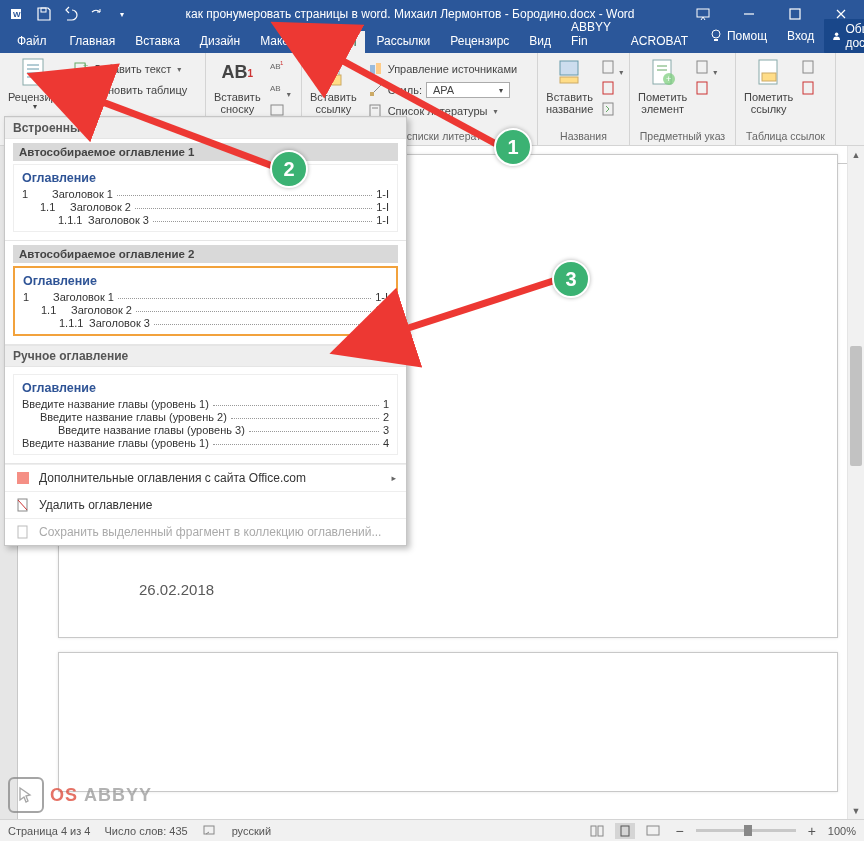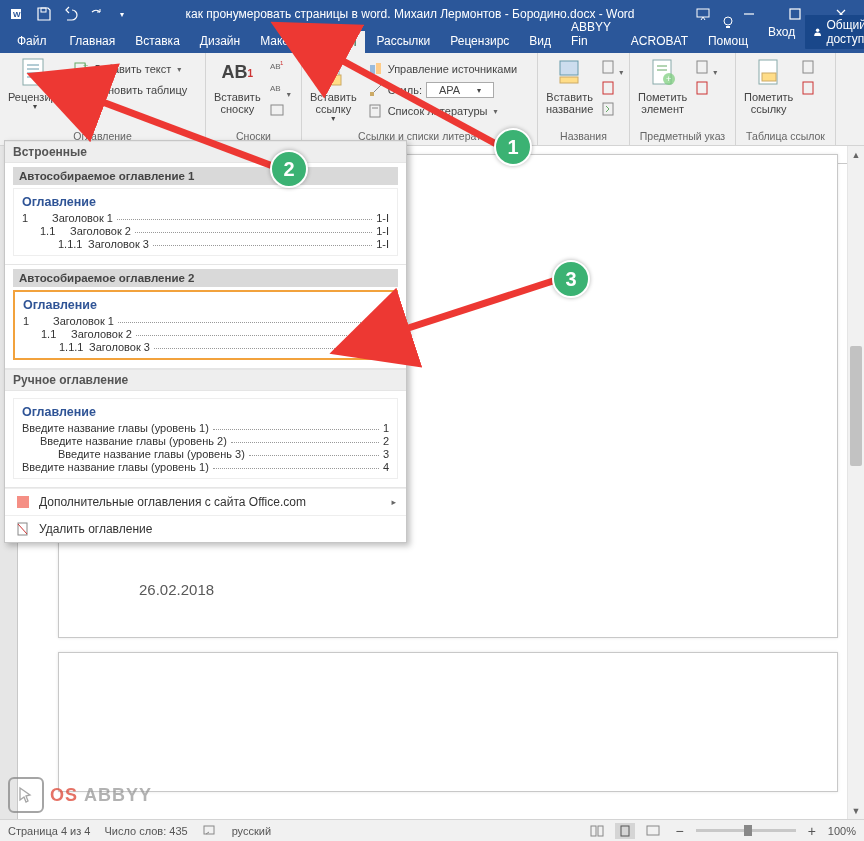--- a/index.html
+++ b/index.html
@@ -21,21 +21,21 @@
 
 .ribbon { background: #f1f1f1; border-bottom: 1px solid #d4d4d4; height: 93px; display: flex; font-size: 11px; color: #444; }
 .ribbon-group { border-right: 1px solid #d4d4d4; display: flex; flex-direction: column; padding: 2px 4px; }
 .ribbon-group-body { flex: 1; display: flex; align-items: flex-start; gap: 4px; }
 .ribbon-group-label { text-align: center; font-size: 10.5px; color: #666; padding: 1px 0; white-space: nowrap; }
 .ribbon-bigbtn { display: flex; flex-direction: column; align-items: center; justify-content: flex-start; padding: 2px 4px; min-width: 44px; text-align: center; line-height: 1.1; }
 .ribbon-bigbtn .ico { width: 32px; height: 32px; margin-bottom: 2px; display:flex;align-items:center;justify-content:center; }
 .ribbon-smallbtn { display: flex; align-items: center; gap: 4px; padding: 2px 3px; white-space: nowrap; }
 .ribbon-col { display: flex; flex-direction: column; gap: 1px; }
 .dd-arrow::after { content: "▾"; font-size: 8px; margin-left: 2px; color:#666; }
-.style-box { border:1px solid #ababab; background:#fff; font-size:11px; padding:1px 12px; width:68px; display:flex; justify-content:space-between; align-items:center;}
+.style-box { border:1px solid #ababab; background:#fff; font-size:11px; padding:1px 6px; width:84px; display:flex; justify-content:space-between; align-items:center;}
 
 .ruler-h { height: 18px; background: #fff; border-bottom: 1px solid #c8c8c8; position: relative; font-size:8px; color:#777; overflow:hidden;}
 .ruler-h .shade { position:absolute; top:0; left:0; height:100%; width:44px; background:#e6e6e6; border-right:1px solid #c8c8c8;}
 .ruler-v { width:18px; background:#fff; border-right:1px solid #c8c8c8; position:relative;}
 .ruler-v .shade { position:absolute; top:0; left:0; width:100%; height:100%; background:#e6e6e6;}
 
 .workarea { position: absolute; top: 146px; left: 0; right: 17px; bottom: 22px; display: flex; background: #fff; }
 .doc-canvas { flex: 1; background: #fff; position: relative; overflow: hidden; }
 .page { position: absolute; left: 40px; width: 780px; background: #fff; border: 1px solid #c8c8c8; box-shadow: 0 0 3px rgba(0,0,0,.1); }
 .page1 { top: 8px; height: 484px; }
@@ -47,21 +47,21 @@
 .vscroll .arrow { position:absolute; left:0; right:0; height:17px; display:flex;align-items:center;justify-content:center; font-size:9px; color:#666;}
 
 .statusbar { position: absolute; left: 0; right: 0; bottom: 0; height: 22px; background: #f1f1f1; border-top: 1px solid #d4d4d4; display: flex; align-items: center; font-size: 11px; color: #555; padding: 0 8px; gap: 14px; }
 .statusbar .right { margin-left: auto; display: flex; align-items: center; gap: 8px; }
 .zoom-slider { width: 100px; height: 3px; background: #c8c8c8; position: relative; }
 .zoom-slider .knob { position: absolute; left: 48px; top: -4px; width: 8px; height: 11px; background: #888; }
 .view-btn { width:20px; height:16px; border:1px solid transparent; display:flex; align-items:center; justify-content:center; }
 .view-btn.active { background:#d5d5d5; }
 
 
-.gallery { position: absolute; left: 4px; top: 140px; width: 403px; background: #fff; border: 1px solid #c6c6c6; box-shadow: 3px 3px 6px rgba(0,0,0,.25); font-size: 12px; color: #333; z-index: 50; }
+.gallery { position: absolute; left: 4px; top: 116px; width: 403px; background: #fff; border: 1px solid #c6c6c6; box-shadow: 3px 3px 6px rgba(0,0,0,.25); font-size: 12px; color: #333; z-index: 50; }
 .gallery .section-hdr { background: #eeeeee; padding: 3px 8px; font-weight: 600; color: #555; font-size: 12px; border-top:1px solid #e5e5e5; border-bottom:1px solid #e5e5e5; }
 .gallery .preset { padding: 4px 8px 8px; border-bottom:1px solid #e5e5e5; }
 .gallery .preset-title { background: #d9d9d9; padding: 3px 6px; font-weight: 600; font-size: 11.5px; color:#444; }
 .gallery .toc-preview { border: 1px solid #eee; padding: 6px 8px 4px; margin-top: 3px; font-size: 11px; }
 .gallery .toc-preview.sel { border:2px solid #f2a23c; }
 .gallery .toc-title { color: #2f5496; font-weight: 600; font-size: 12.5px; margin-bottom: 3px; }
 .gallery .toc-row { display: flex; align-items: baseline; white-space: nowrap; margin: 1px 0; }
 .gallery .toc-leader { flex: 1; border-bottom: 1px dotted #999; margin: 0 4px; position:relative; top:-2px; }
 .gallery .menu-item { display: flex; align-items: center; gap: 8px; padding: 5px 10px; font-size: 12px; border-top:1px solid #eee; }
 .gallery .menu-item.disabled { color: #aaa; }
@@ -144,21 +144,21 @@
   <div class="tab">Вставка</div>
   <div class="tab">Дизайн</div>
   <div class="tab">Макет</div>
   <div class="tab active">Ссылки</div>
   <div class="tab">Рассылки</div>
   <div class="tab">Рецензирс</div>
   <div class="tab">Вид</div>
   <div class="tab">ABBYY Fin</div>
   <div class="tab">ACROBAT</div>
   <div class="tab-right">
-    <div class="tab" style="display:flex;align-items:center;gap:3px;flex-direction:column;">
+    <div class="tab" style="display:flex;align-items:center;gap:3px;">
       <svg class="i" viewBox="0 0 16 16">
           <circle cx="8" cy="6" r="4" fill="none" stroke="#fff"></circle>
           <path d="M6 11h4v2H6z" fill="#fff"></path>
         </svg>
       <span>Помощ</span>
     </div>
     <div class="tab">Вход</div>
     <div class="share-btn">
       <svg class="i" viewBox="0 0 16 16">
           <circle cx="8" cy="5" r="3" fill="#fff"></circle>
@@ -468,20 +468,26 @@
       </svg>
     <span>Дополнительные оглавления с сайта Office.com</span>
       <span class="chev">▸</span>
   </div>
   <div class="menu-item">
     <svg class="i" viewBox="0 0 16 16">
         <rect x="3" y="2" width="9" height="12" fill="none" stroke="#888"></rect>
         <line x1="3" y1="3" x2="12" y2="13" stroke="#c33"></line>
       </svg>
     <span>Удалить оглавление</span>
+  </div>
+  <div class="menu-item disabled">
+    <svg class="i" viewBox="0 0 16 16">
+        <rect x="3" y="2" width="9" height="12" fill="none" stroke="#bbb"></rect>
+      </svg>
+    <span>Сохранить выделенный фрагмент в коллекцию оглавлений...</span>
   </div>
 </div>
 
 <div class="statusbar">
   <span>Страница 4 из 4</span>
   <span>Число слов: 435</span>
   <span><svg class="i" viewBox="0 0 16 16">
         <rect x="2" y="4" width="10" height="8" fill="none" stroke="#888"></rect>
         <path d="M4 12l3-2" stroke="#888"></path>
       </svg></span>

